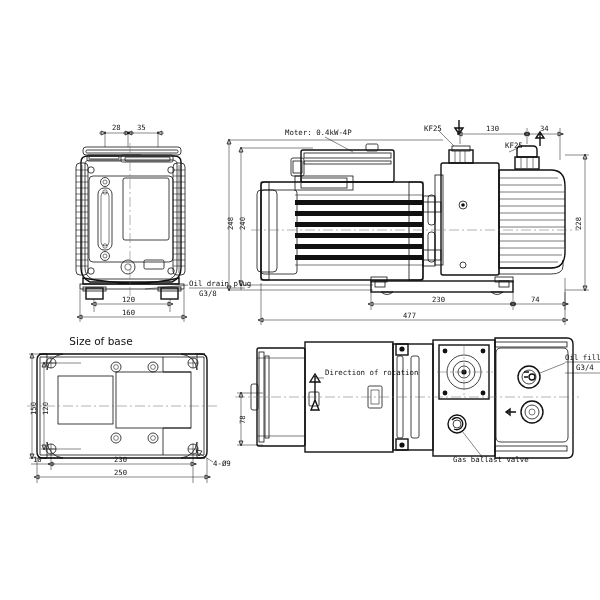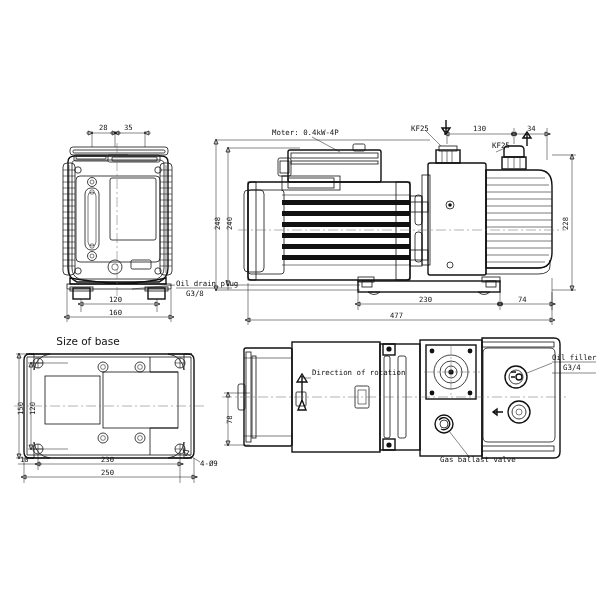--- a/index.html
+++ b/index.html
@@ -1,21 +1,21 @@
 <!DOCTYPE html>
 <html><head>
 <meta charset="utf-8">
 <style>
   html,body{margin:0;padding:0;background:#ffffff;}
   body{
     width:600px;height:600px;position:relative;overflow:hidden;
     font-family:"DejaVu Sans Mono","Liberation Mono",monospace;
     color:#111;
   }
-  #stage{position:absolute;left:0;top:0;width:484px;height:600px;background:#fff;}
+  #stage{position:absolute;left:0;top:0;width:484px;height:600px;background:#fff;padding-left:13px;}
   svg{display:block;}
   .lbl{
     font-family:"DejaVu Sans Mono","Liberation Mono",monospace;
     font-size:7.4px;fill:#111;letter-spacing:0px;
   }
   .lbl-b{
     font-family:"DejaVu Sans","Liberation Sans",sans-serif;
     font-size:10.5px;fill:#111;
   }
   .dim{

